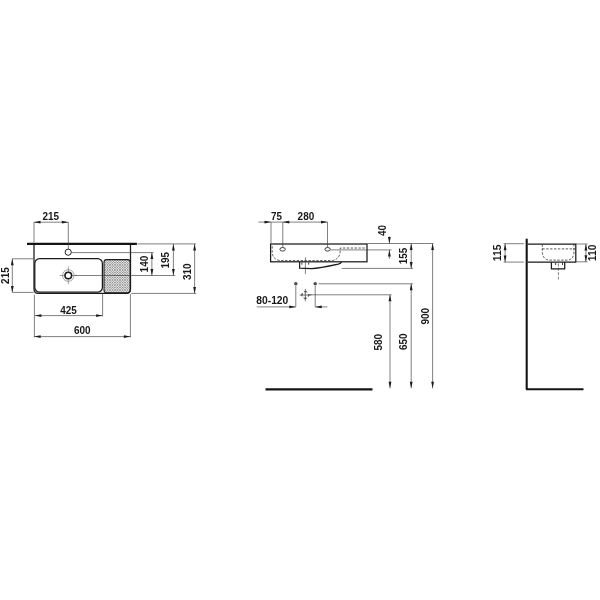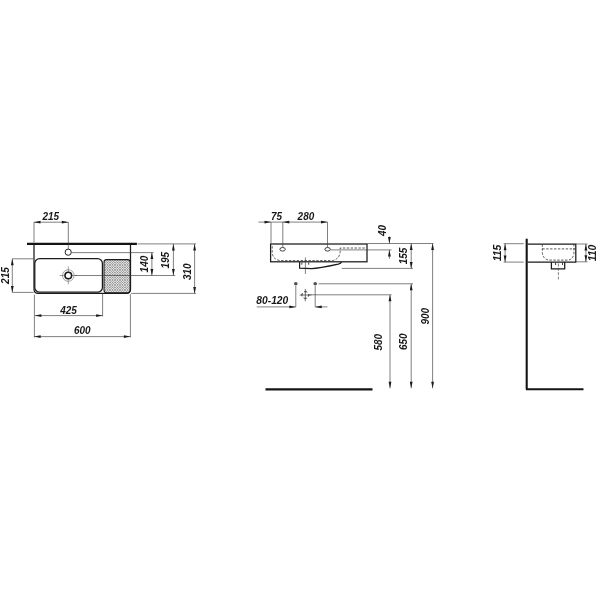--- a/index.html
+++ b/index.html
@@ -1,16 +1,16 @@
 <!DOCTYPE html>
 <html><head>
 <meta charset="utf-8">
 <style>
 html,body{margin:0;padding:0;background:#fff;}
-#canvas{width:479px;height:600px;position:relative;background:#15803d;font-style:italic;}
+#canvas{width:479px;height:600px;position:relative;background:#15803d;}
 text{font-family:"Liberation Sans",sans-serif;font-weight:bold;fill:#181818;}
 .dim{stroke:#3c3c3c;stroke-width:0.65;fill:none;}
 .out{stroke:#1b1b1b;stroke-width:1.25;fill:none;}
 .thin{stroke:#2a2a2a;stroke-width:0.9;fill:none;}
 .dash{stroke:#2e2e2e;stroke-width:0.8;fill:none;stroke-dasharray:2.4 1.5;}
 .arr{fill:#1b1b1b;stroke:none;}
 </style>
 </head>
 <body>
 <div id="canvas">

